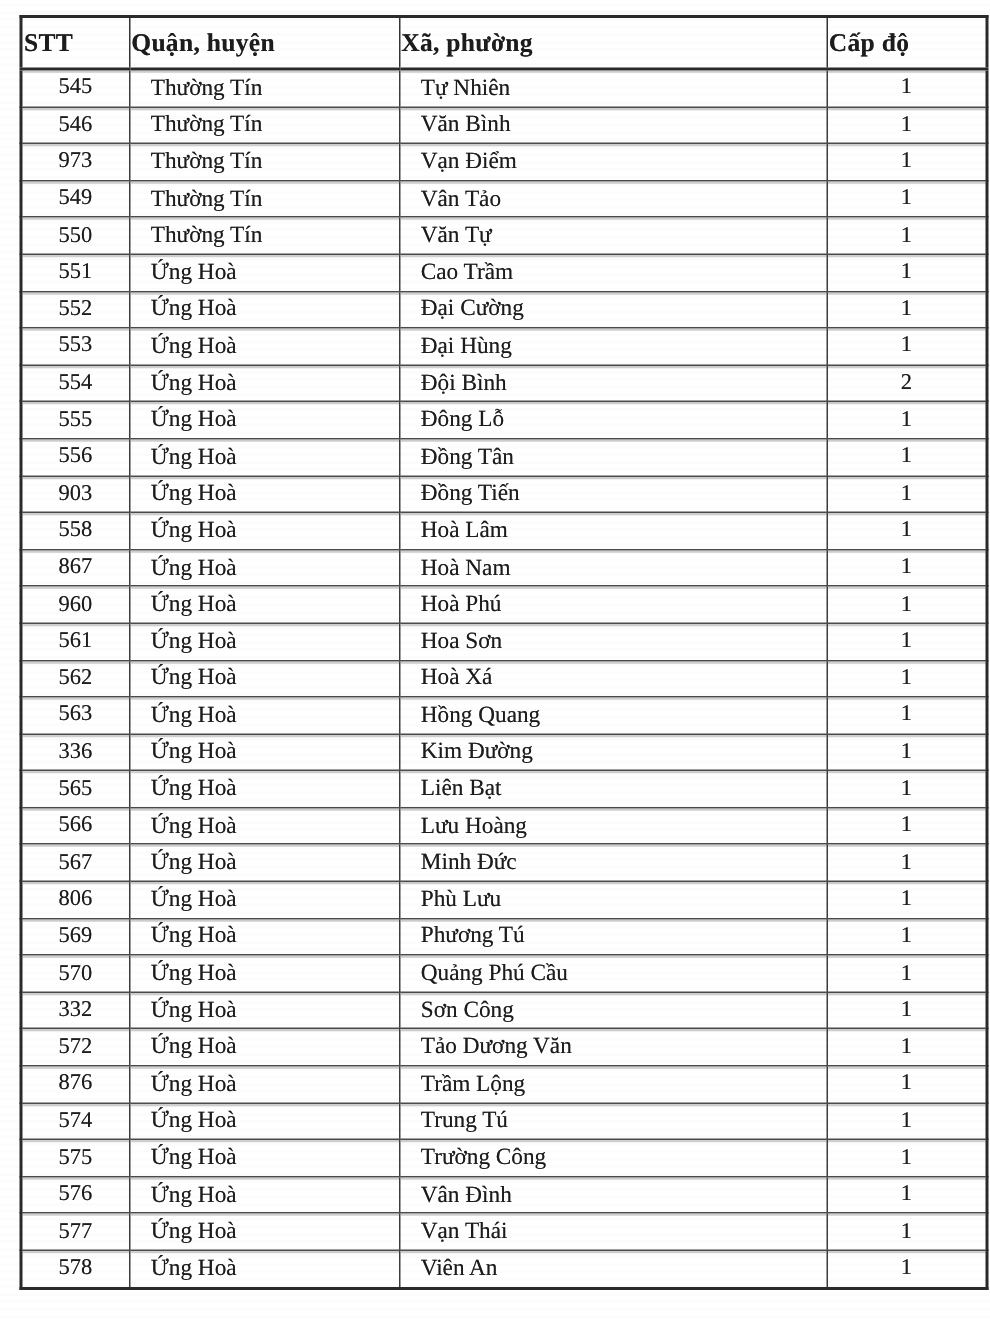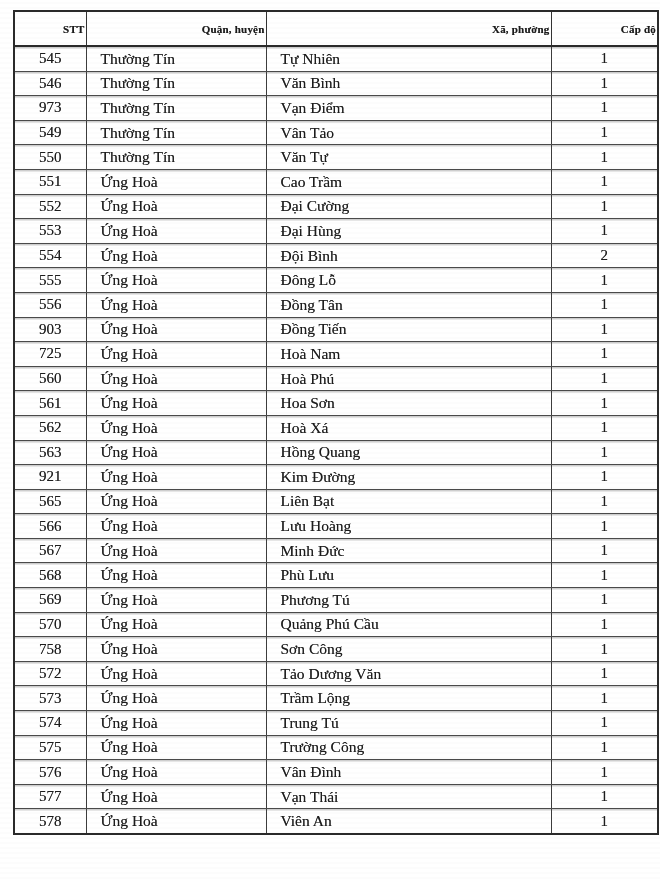--- a/index.html
+++ b/index.html
@@ -34,22 +34,22 @@
   .scan-table col.c-stt      { width: 72px; }
   .scan-table col.c-district { width: 180px; }
   .scan-table col.c-commune  { width: 285px; }
   .scan-table col.c-level    { width: 107px; }
 
   .scan-table th {
     height: 31px;
     border: 1px solid #333333;
     border-bottom: 2px solid #2a2a2a;
     font-weight: bold;
-    font-size: 11px;
-    text-align: right;
+    font-size: 17px;
+    text-align: left;
     vertical-align: middle;
     letter-spacing: 0.2px;
   }
   .scan-table td {
     height: 21.6px;
     border-left: 1px solid #3c3c3c;
     border-right: 1px solid #3c3c3c;
     border-top: 1px solid #4a4a4a;
     border-bottom: 1px solid #4a4a4a;
     font-size: 15.5px;
@@ -158,27 +158,33 @@
           <td class="txt">Đồng Tân</td>
           <td class="num">1</td>
         </tr>
         <tr>
           <td class="num">903</td>
           <td class="txt">Ứng Hoà</td>
           <td class="txt">Đồng Tiến</td>
           <td class="num">1</td>
         </tr>
         <tr>
-          <td class="num">725</td>
+          <td class="num">558</td>
+          <td class="txt">Ứng Hoà</td>
+          <td class="txt">Hoà Lâm</td>
+          <td class="num">1</td>
+        </tr>
+        <tr>
+          <td class="num">867</td>
           <td class="txt">Ứng Hoà</td>
           <td class="txt">Hoà Nam</td>
           <td class="num">1</td>
         </tr>
         <tr>
-          <td class="num">560</td>
+          <td class="num">960</td>
           <td class="txt">Ứng Hoà</td>
           <td class="txt">Hoà Phú</td>
           <td class="num">1</td>
         </tr>
         <tr>
           <td class="num">561</td>
           <td class="txt">Ứng Hoà</td>
           <td class="txt">Hoa Sơn</td>
           <td class="num">1</td>
         </tr>
@@ -188,21 +194,21 @@
           <td class="txt">Hoà Xá</td>
           <td class="num">1</td>
         </tr>
         <tr>
           <td class="num">563</td>
           <td class="txt">Ứng Hoà</td>
           <td class="txt">Hồng Quang</td>
           <td class="num">1</td>
         </tr>
         <tr>
-          <td class="num">921</td>
+          <td class="num">336</td>
           <td class="txt">Ứng Hoà</td>
           <td class="txt">Kim Đường</td>
           <td class="num">1</td>
         </tr>
         <tr>
           <td class="num">565</td>
           <td class="txt">Ứng Hoà</td>
           <td class="txt">Liên Bạt</td>
           <td class="num">1</td>
         </tr>
@@ -212,51 +218,51 @@
           <td class="txt">Lưu Hoàng</td>
           <td class="num">1</td>
         </tr>
         <tr>
           <td class="num">567</td>
           <td class="txt">Ứng Hoà</td>
           <td class="txt">Minh Đức</td>
           <td class="num">1</td>
         </tr>
         <tr>
-          <td class="num">568</td>
+          <td class="num">806</td>
           <td class="txt">Ứng Hoà</td>
           <td class="txt">Phù Lưu</td>
           <td class="num">1</td>
         </tr>
         <tr>
           <td class="num">569</td>
           <td class="txt">Ứng Hoà</td>
           <td class="txt">Phương Tú</td>
           <td class="num">1</td>
         </tr>
         <tr>
           <td class="num">570</td>
           <td class="txt">Ứng Hoà</td>
           <td class="txt">Quảng Phú Cầu</td>
           <td class="num">1</td>
         </tr>
         <tr>
-          <td class="num">758</td>
+          <td class="num">332</td>
           <td class="txt">Ứng Hoà</td>
           <td class="txt">Sơn Công</td>
           <td class="num">1</td>
         </tr>
         <tr>
           <td class="num">572</td>
           <td class="txt">Ứng Hoà</td>
           <td class="txt">Tảo Dương Văn</td>
           <td class="num">1</td>
         </tr>
         <tr>
-          <td class="num">573</td>
+          <td class="num">876</td>
           <td class="txt">Ứng Hoà</td>
           <td class="txt">Trầm Lộng</td>
           <td class="num">1</td>
         </tr>
         <tr>
           <td class="num">574</td>
           <td class="txt">Ứng Hoà</td>
           <td class="txt">Trung Tú</td>
           <td class="num">1</td>
         </tr>

